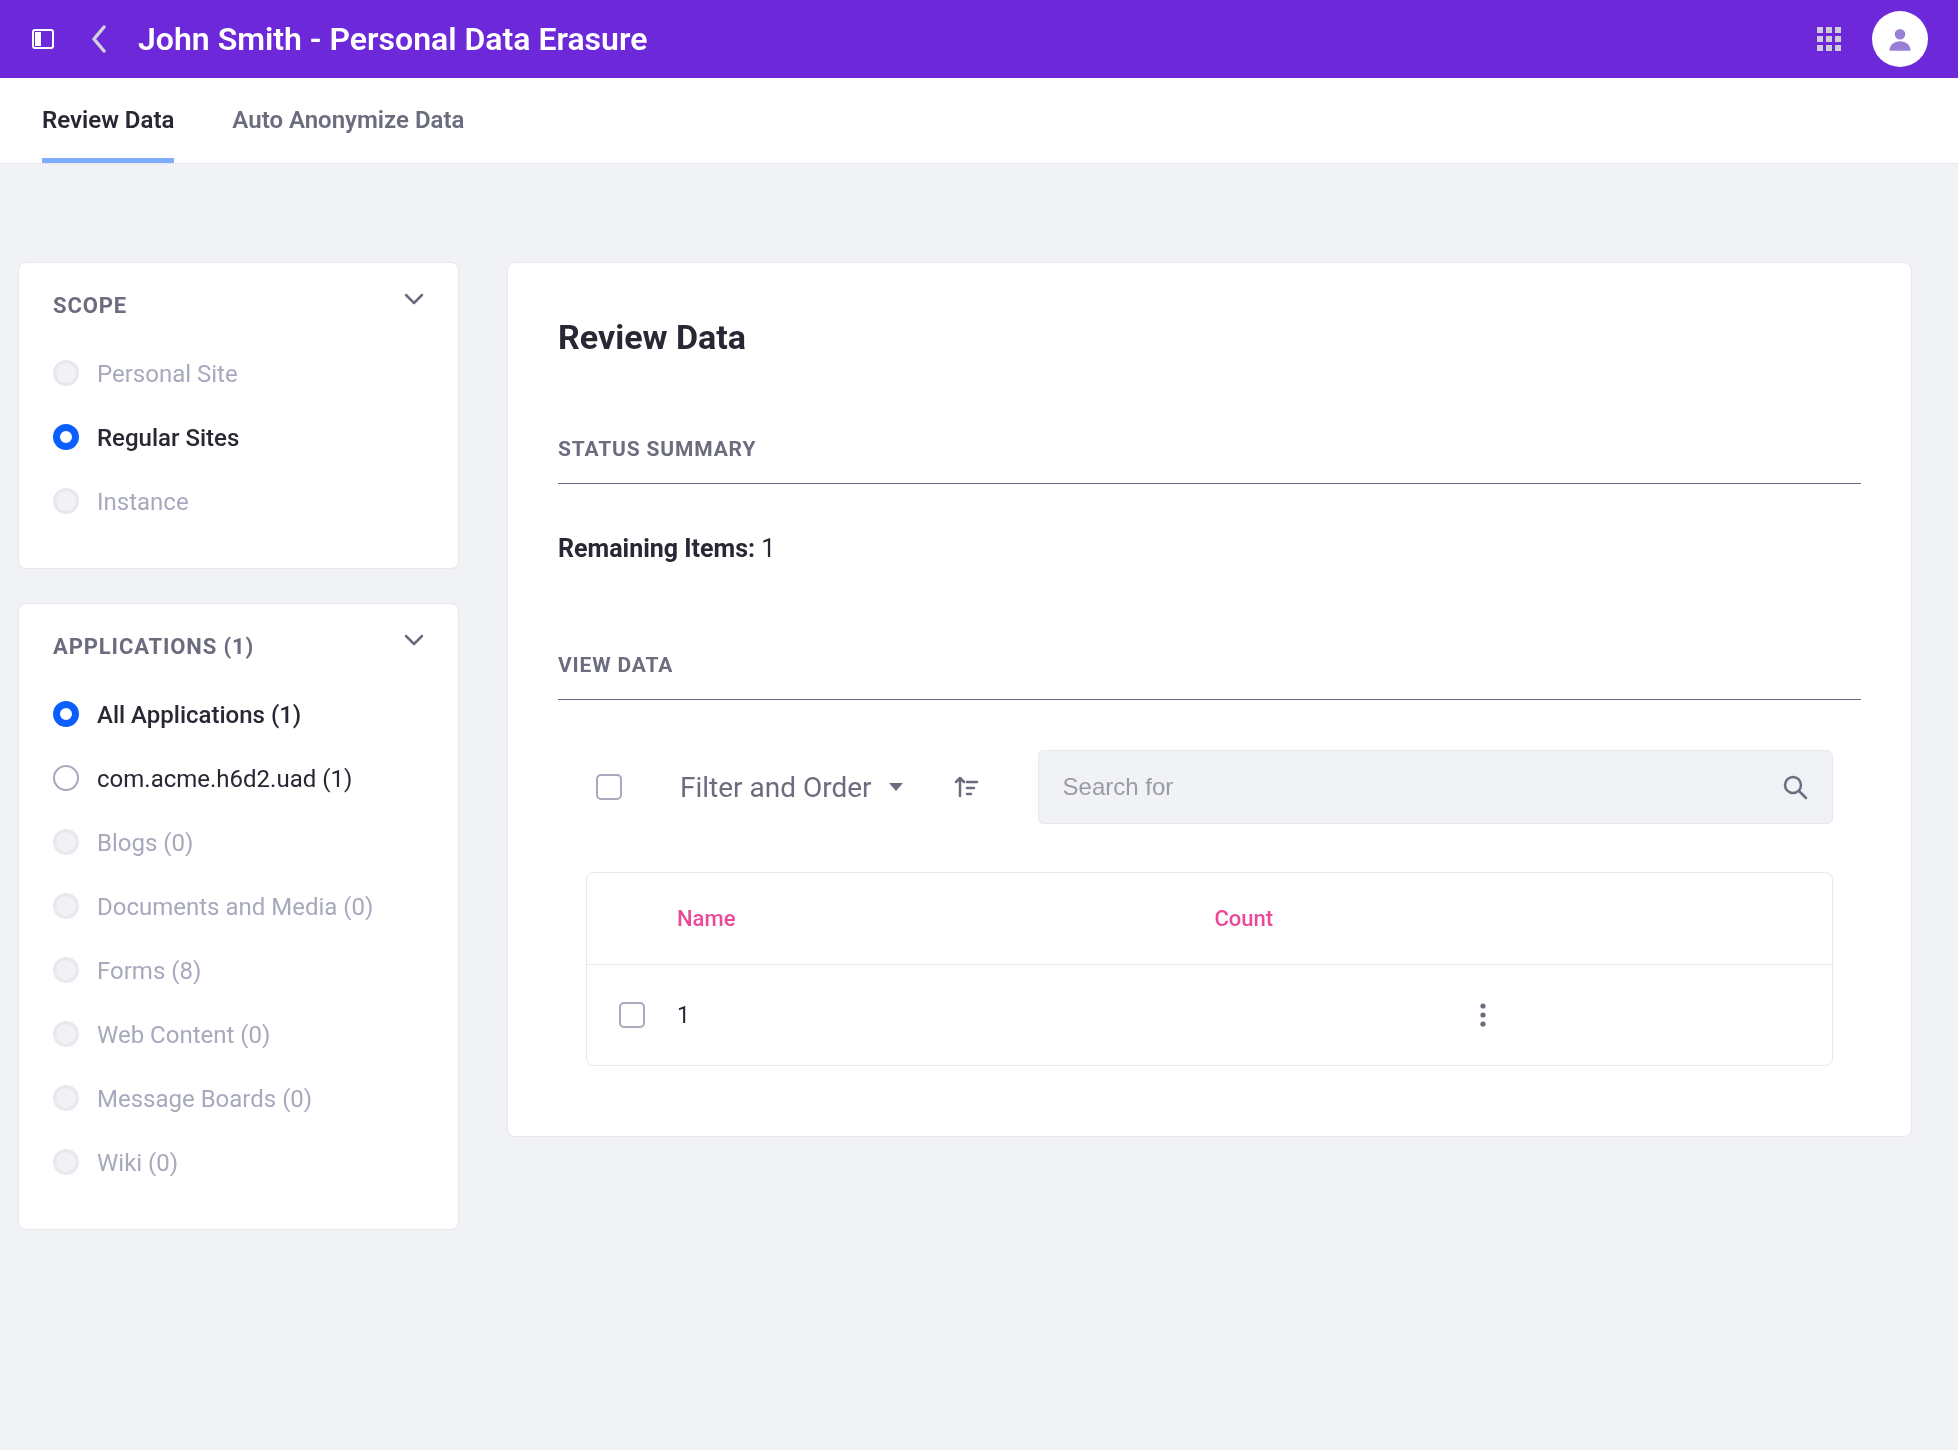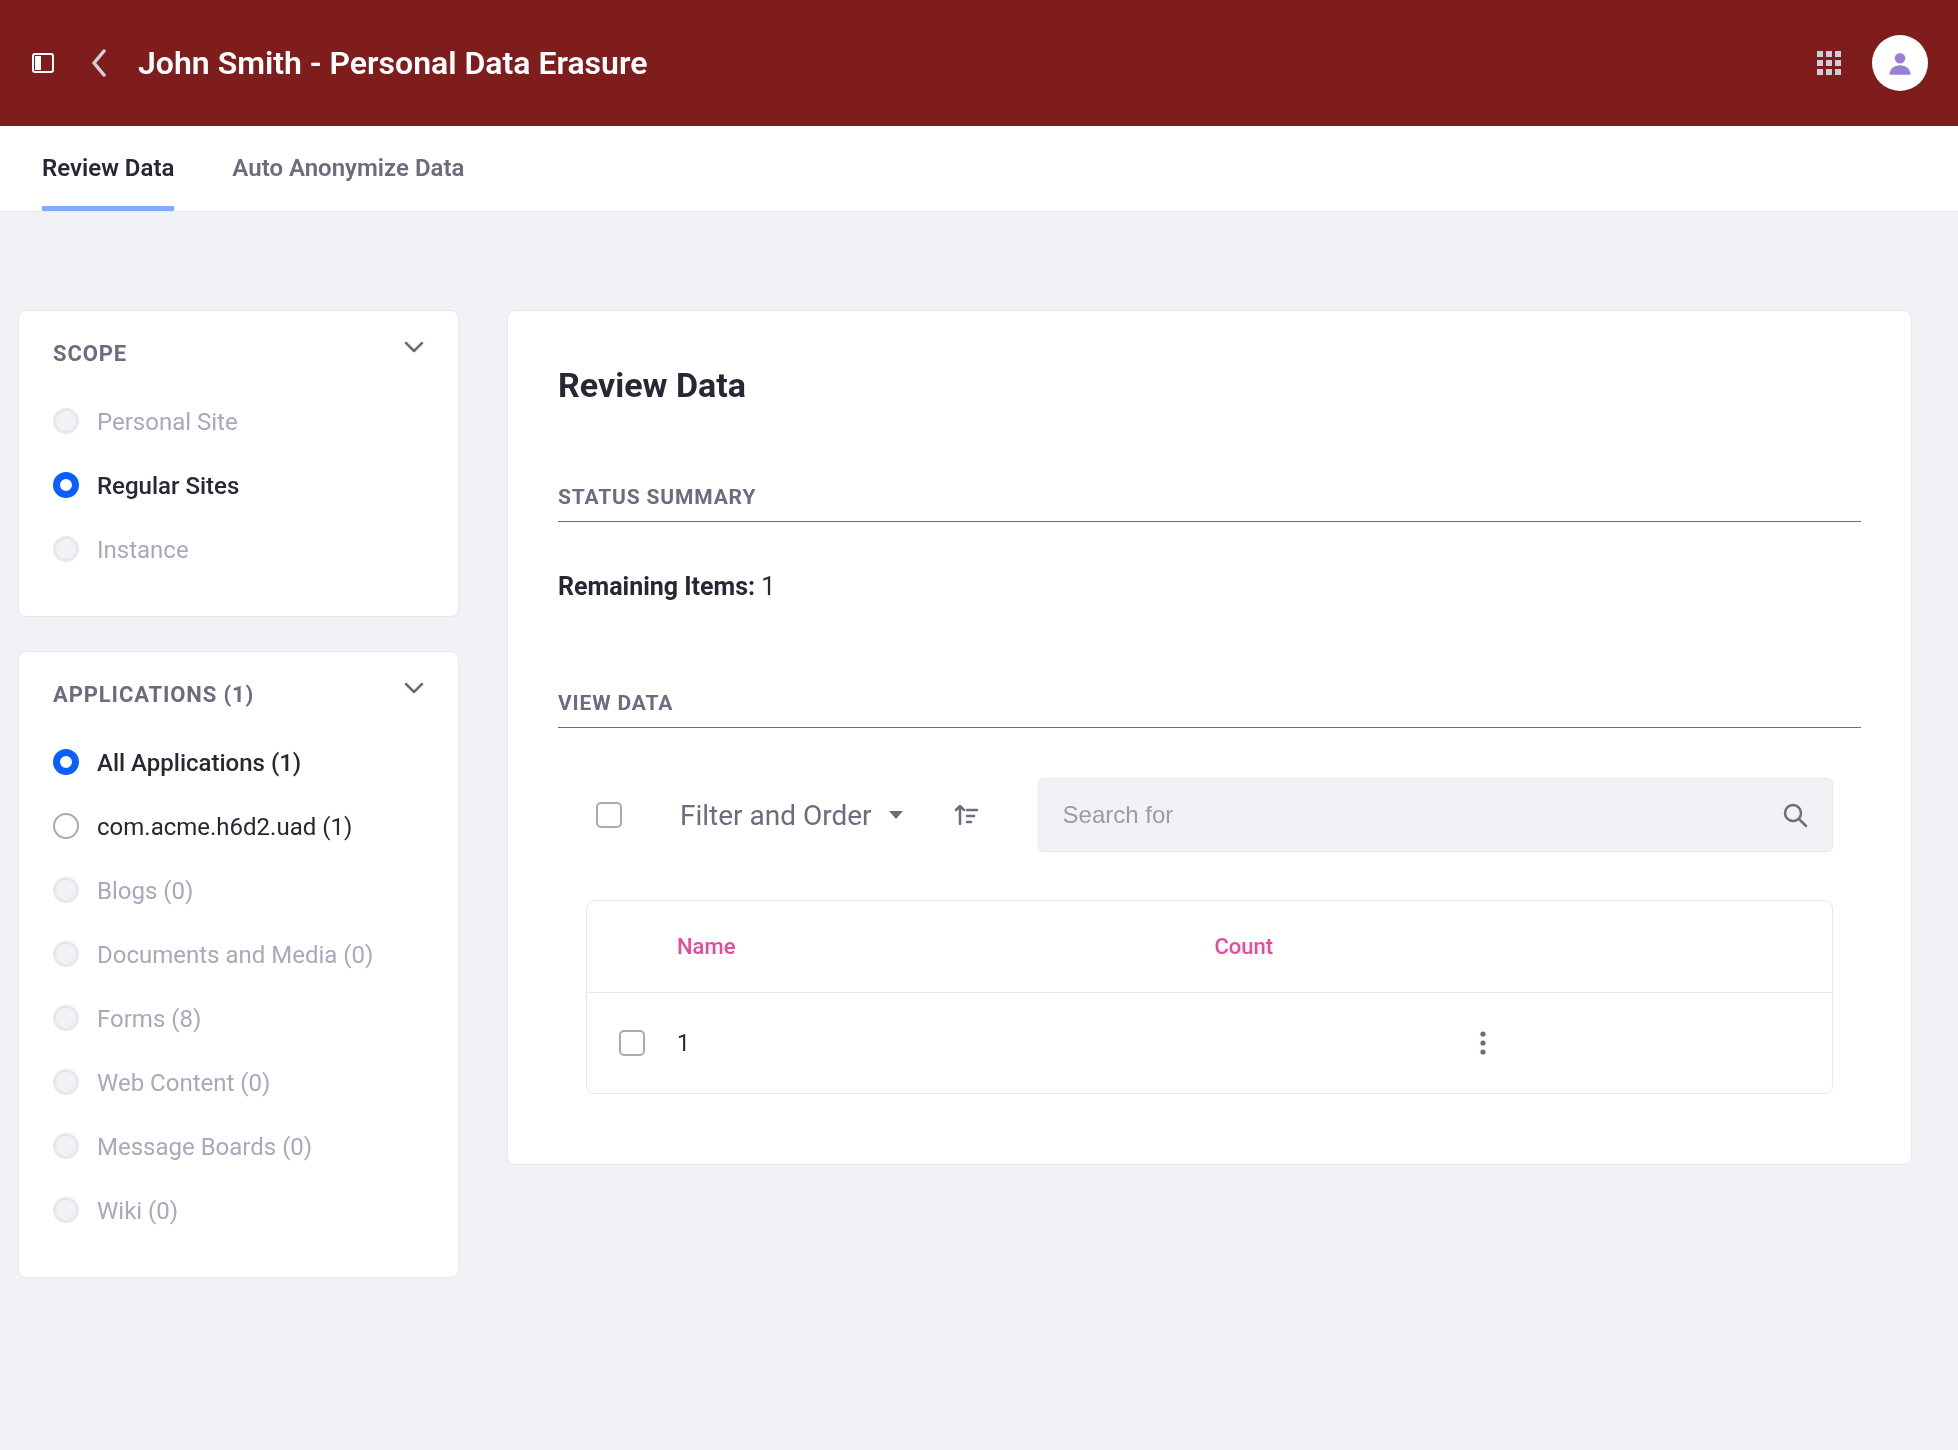--- a/index.html
+++ b/index.html
@@ -1,21 +1,21 @@
 <!DOCTYPE html>
 <html><head>
 <meta charset="utf-8">
 <style>
 * { box-sizing: border-box; margin: 0; padding: 0; }
 body { font-family: -apple-system, BlinkMacSystemFont, "Segoe UI", Roboto, Helvetica, Arial, sans-serif; background: #f1f2f5; color: #272833; }
 
 
 .header-bar {
-  background: #7f1d1d;
-  height: 126px;
+  background: #6d28d9;
+  height: 78px;
   display: flex;
   align-items: center;
   padding: 16px 30px;
   color: #fff;
 }
 .header-bar .panel-toggle {
   width: 26px; height: 26px;
   display: inline-flex; align-items: center; justify-content: center;
   margin-right: 30px;
 }
@@ -131,21 +131,21 @@
 .main-card h1 {
   font-size: 34px;
   font-weight: 700;
   margin-bottom: 80px;
 }
 .section-heading {
   font-size: 21px;
   font-weight: 700;
   letter-spacing: 0.04em;
   color: #6b6c7e;
-  padding-bottom: 12px;
+  padding-bottom: 22px;
   border-bottom: 1px solid #6b6c7e;
   margin-bottom: 50px;
 }
 .summary-line {
   font-size: 25px;
   margin-bottom: 90px;
 }
 .summary-line .label { font-weight: 700; }
 
 .toolbar {

